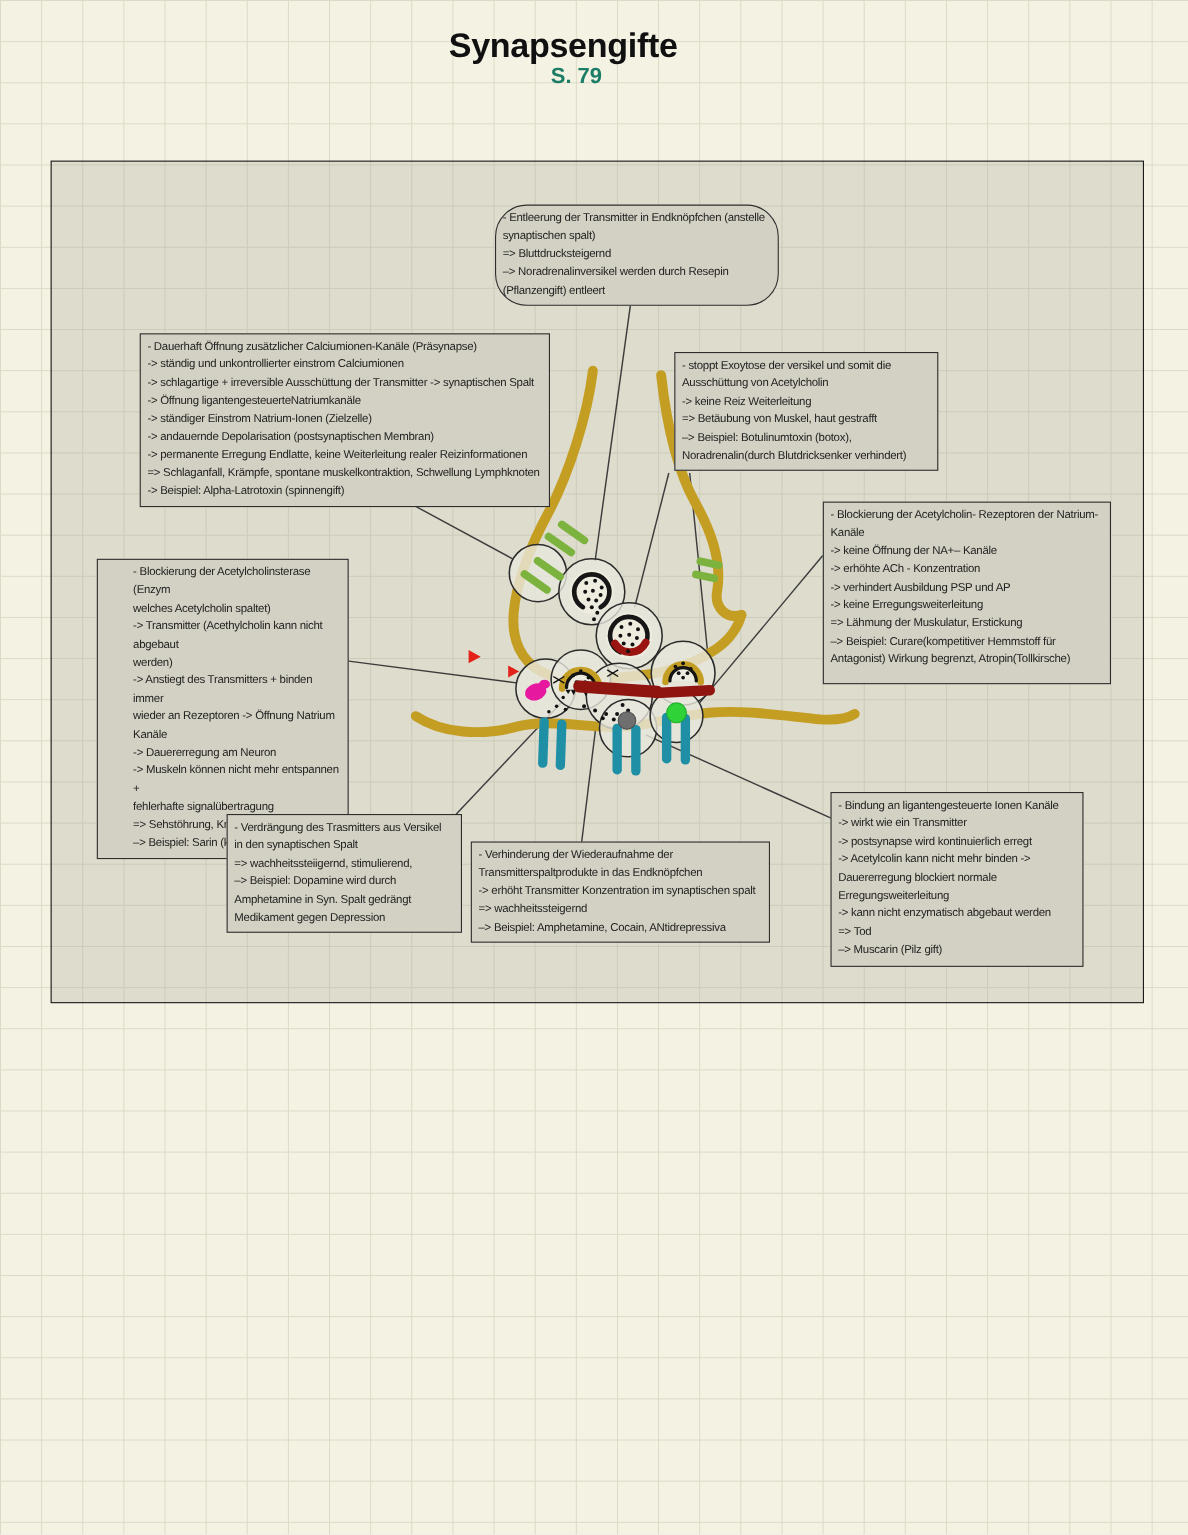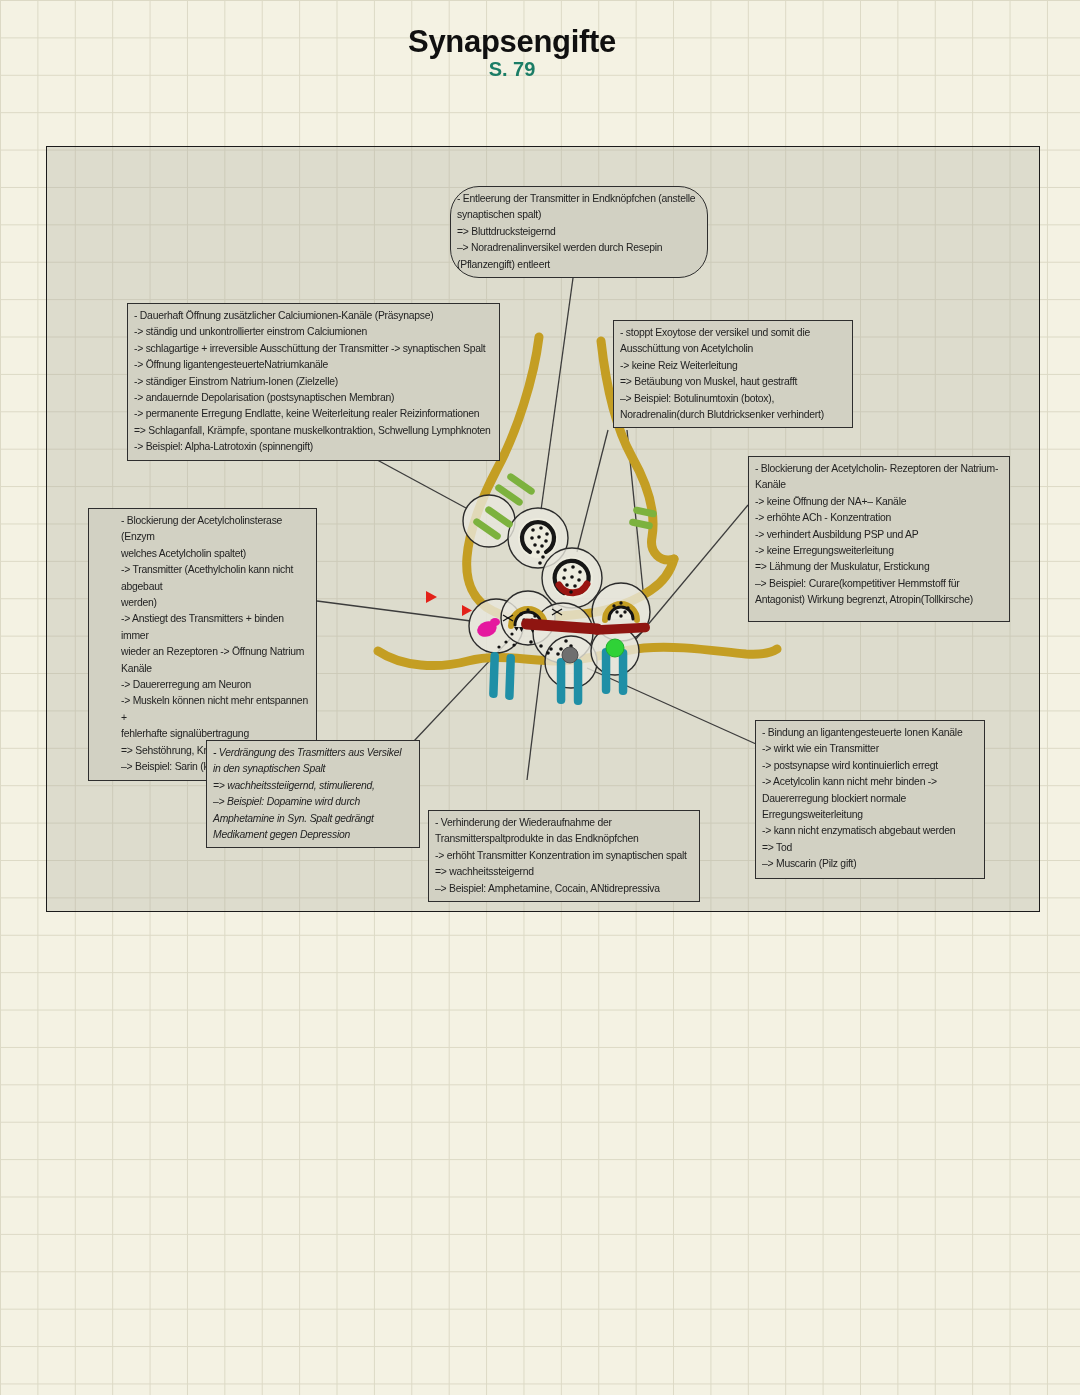--- a/index.html
+++ b/index.html
@@ -12,21 +12,21 @@
       linear-gradient(90deg,#dcd9c5 1px, transparent 1px);
     background-size:37.4px 37.4px;
     font-family:"Liberation Sans",sans-serif;
     overflow:hidden;
   }
   .title{
     position:absolute;left:0;top:24px;width:1024px;text-align:center;
     font-size:31px;font-weight:bold;color:#101010;letter-spacing:-0.3px;
   }
   .ref{position:absolute;left:0;width:1024px;text-align:center;font-size:20px;font-weight:600;}
-  .ref-teal{top:58px;color:#1b7d66;}
+  .ref-teal{top:58px;color:#1b7d66;margin-left:12px;}
   .ref-red{top:93px;color:#c32a2a;}
   .board{
     position:absolute;left:46px;top:146px;width:994px;height:766px;
     background:rgba(170,170,156,0.30);
     border:1.6px solid #1b1b1b;
     box-sizing:border-box;
   }
   .note{
     position:absolute;
     background:#d2d1c3;
@@ -35,22 +35,22 @@
     padding:4px 6px;
     font-size:10.4px;line-height:16.4px;letter-spacing:-0.25px;
     color:#232323;
     white-space:pre-line;
   }
   .n-resepin{left:450px;top:186px;width:258px;min-height:90px;border-radius:29px;}
   .n-calcium{left:127px;top:303px;width:373px;min-height:150px;}
   .n-botox{left:613px;top:320px;width:240px;min-height:108px;}
   .n-curare{left:748px;top:456px;width:262px;min-height:166px;}
   .n-sarin{left:88px;top:508px;width:229px;min-height:192px;padding-left:32px;}
-  .n-verdraengung{left:206px;top:740px;width:214px;min-height:103px;font-style:italic;}
-  .n-wiederaufnahme{left:428px;top:810px;width:272px;min-height:92px;}
+  .n-verdraengung{left:206px;top:740px;width:214px;min-height:103px;}
+  .n-wiederaufnahme{left:428px;top:765px;width:272px;min-height:92px;}
   .n-muscarin{left:755px;top:720px;width:230px;min-height:159px;}
   svg.diagram{position:absolute;left:0;top:0;pointer-events:none;}
 </style>
 </head>
 <body>
 
 <div class="page">
 
   <div class="title">Synapsengifte</div>
   <div class="ref ref-teal">S. 79</div>

